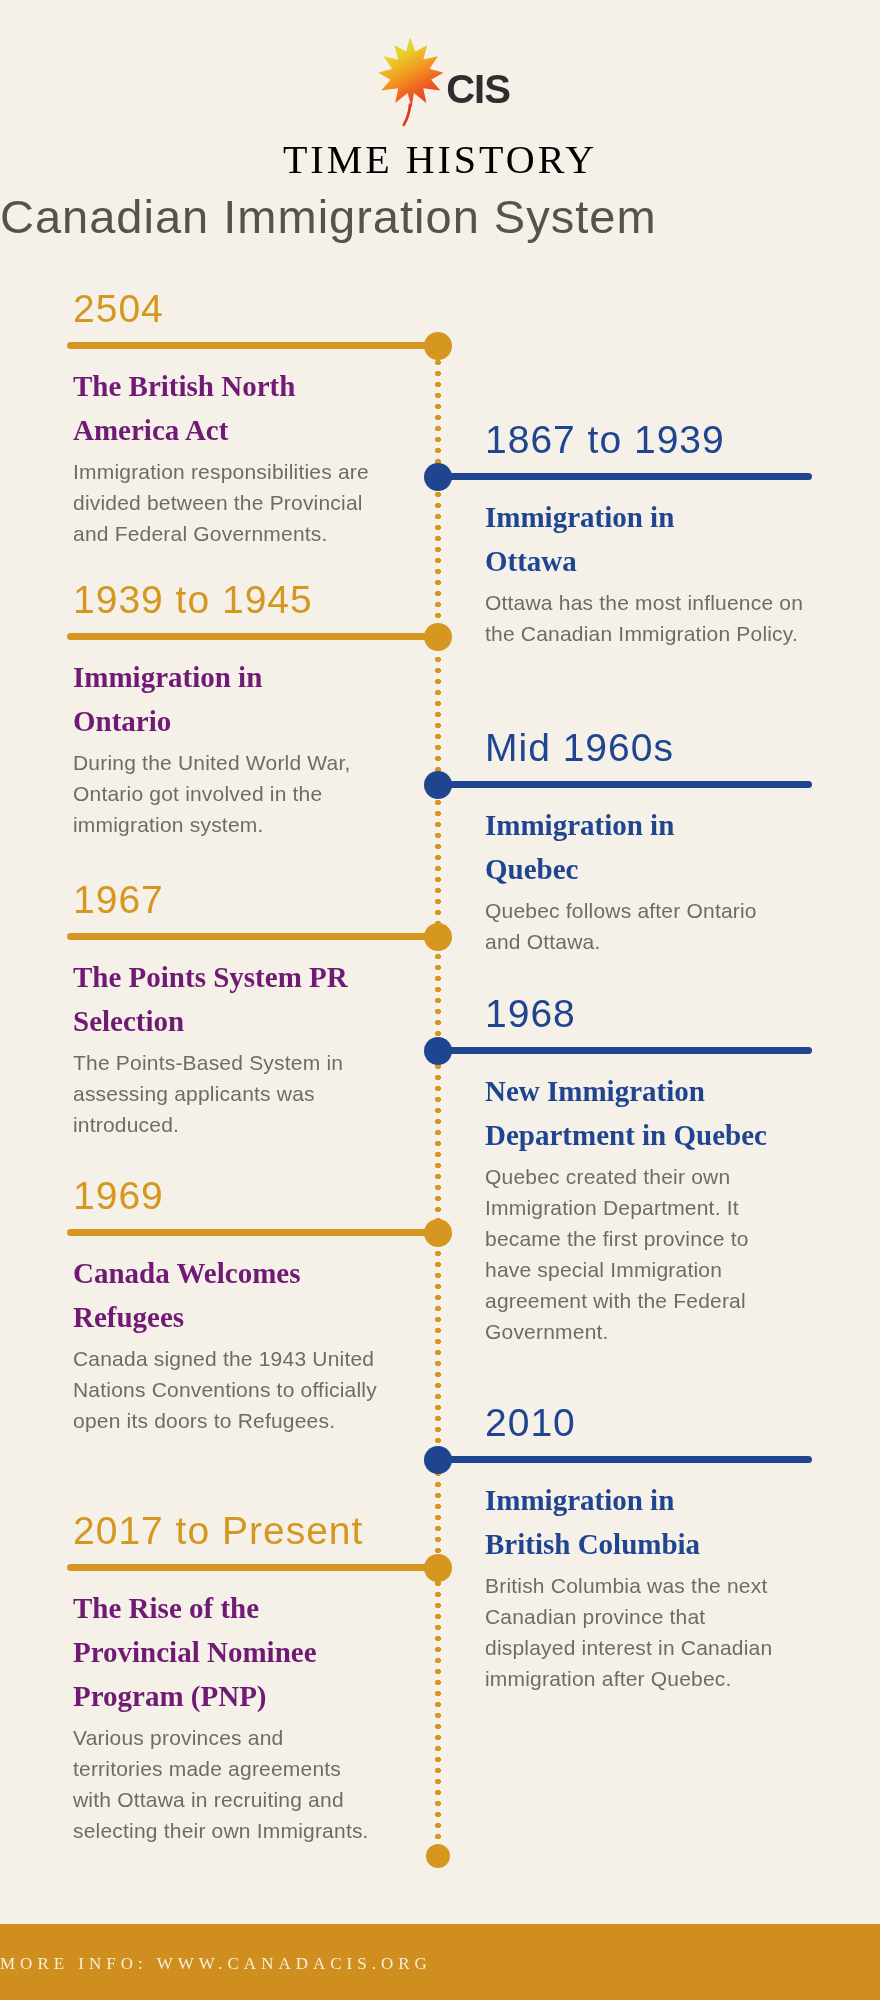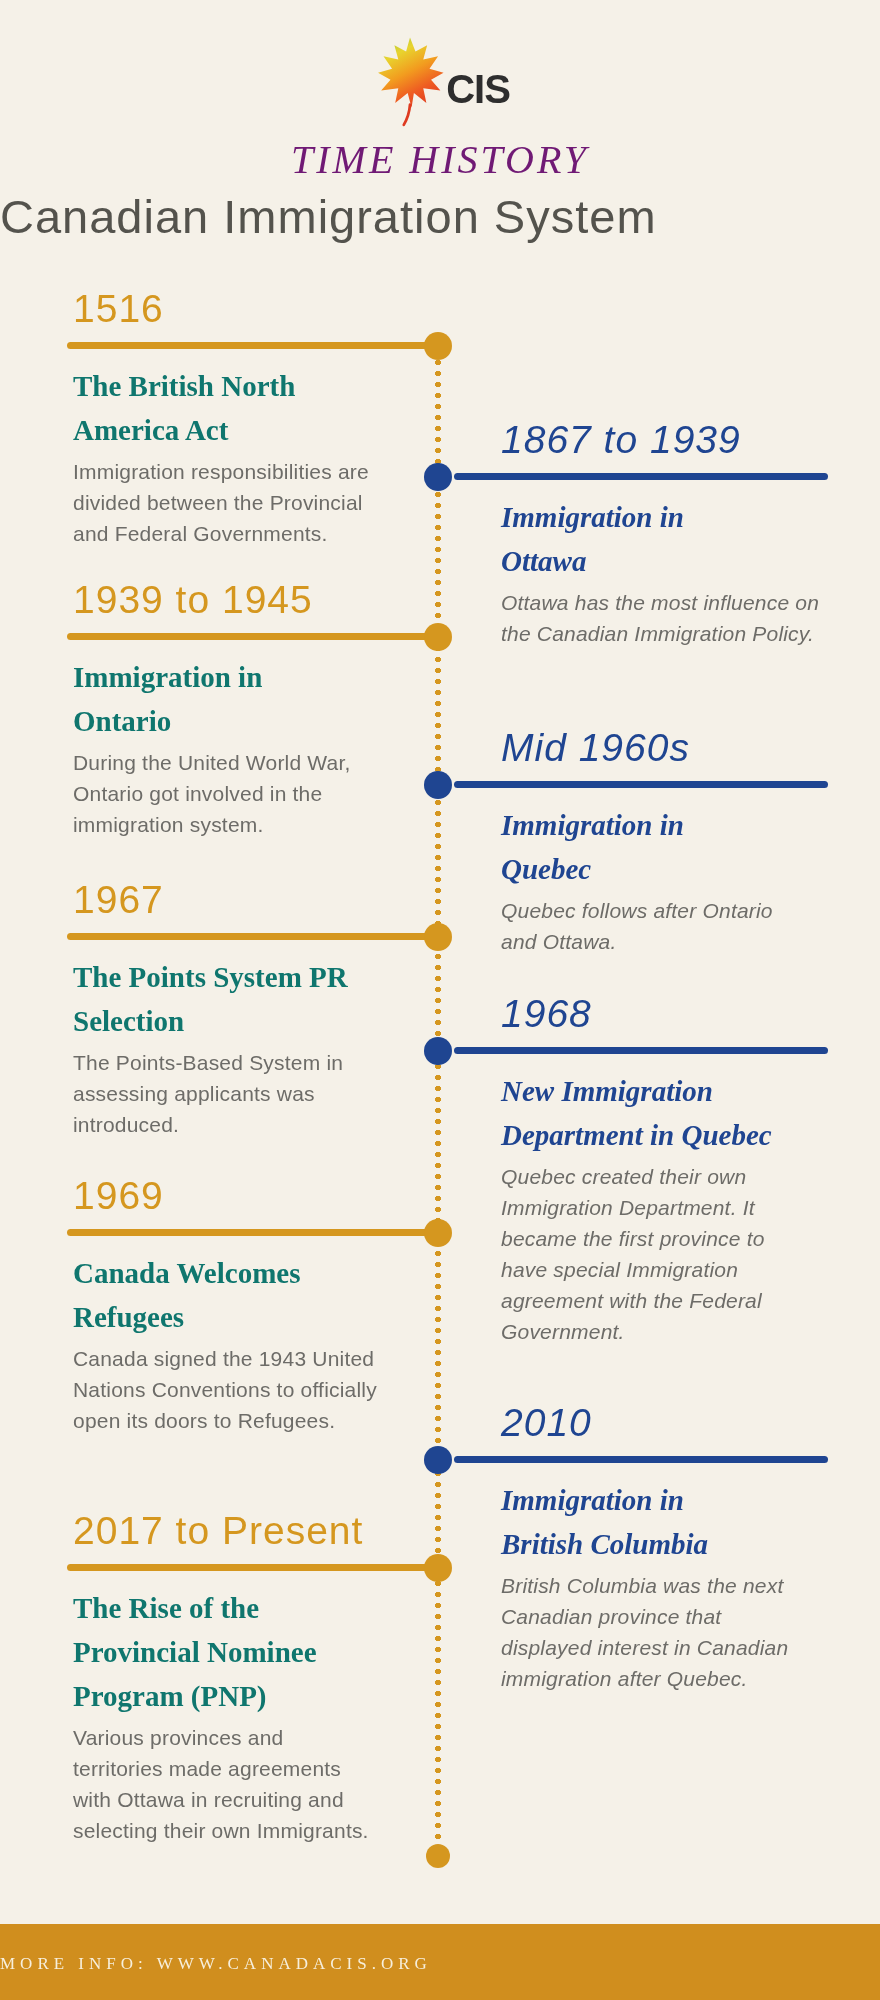--- a/index.html
+++ b/index.html
@@ -24,22 +24,21 @@
   .logo-text {
     font-size: 40px; font-weight: 800; color: #2E2E2E;
     letter-spacing: -1px; margin-left: -4px; margin-top: 14px;
     font-family: "Liberation Sans", sans-serif;
   }
   .main-title {
     position: absolute; top: 136px; left: 0; width: 100%;
     text-align: center;
     font-family: "Liberation Serif", serif;
     font-size: 40px; line-height: 48px; letter-spacing: 3px;
-    color: #701a75;
-    font-style: italic;
+    color: #000000;
   }
   .sub-title {
     position: absolute; top: 188px; left: 0; width: 100%;
     text-align: left;
     font-family: Liberation Sans, sans-serif;
     font-size: 47px; line-height: 58px; letter-spacing: 1px;
     color: #54534D;
   }
 
   
@@ -57,42 +56,42 @@
     width: 28px; height: 28px; border-radius: 50%;
     left: 424px; z-index: 3;
   }
   .node.gold { background: #D5971F; }
   .node.blue { background: #1F4591; }
   .node.end-cap { width: 24px; height: 24px; left: 426px; background: #D5971F; }
 
   
   .entry { position: absolute; z-index: 2; }
   .entry.left  { left: 67px;  width: 371px; }
-  .entry.right { left: 454px; width: 374px; font-style: italic; }
+  .entry.right { left: 438px; width: 374px; }
 
   .entry .year {
     font-size: 39px; line-height: 46px; letter-spacing: 1px;
     margin-bottom: 10px; padding-left: 6px;
     font-family: "Liberation Sans", sans-serif;
   }
   .entry.left  .year { color: #D5971F; }
   .entry.right .year { color: #1F4591; padding-left: 47px; }
 
   .entry .bar { height: 7px; border-radius: 4px; width: 100%; }
   .entry.left  .bar { background: #D5971F; }
   .entry.right .bar { background: #1F4591; }
 
   .entry .title {
     font-family: "Liberation Serif", serif;
     font-weight: 700;
     font-size: 29px; line-height: 44px;
     margin-top: 15px; white-space: pre-line;
     padding-left: 6px;
   }
-  .entry.left  .title { color: #0f766e; }
+  .entry.left  .title { color: #701a75; }
   .entry.right .title { color: #1F4591; padding-left: 47px; }
 
   .entry .body {
     font-size: 21px; line-height: 31px; letter-spacing: 0.2px;
     color: #6D6C68; margin-top: 4px; white-space: pre-line;
     padding-left: 6px;
   }
   .entry.right .body { padding-left: 47px; }
 
   
@@ -140,21 +139,21 @@
   <div class="node gold" style="top:623px"></div>
   <div class="node blue" style="top:771px"></div>
   <div class="node gold" style="top:923px"></div>
   <div class="node blue" style="top:1037px"></div>
   <div class="node gold" style="top:1219px"></div>
   <div class="node blue" style="top:1446px"></div>
   <div class="node gold" style="top:1554px"></div>
   <div class="node end-cap" style="top:1844px"></div>
 
   <div class="entry left" style="top:286px">
-    <div class="year">1516</div>
+    <div class="year">2504</div>
     <div class="bar"></div>
     <div class="title">The British North
 America Act</div>
     <div class="body">Immigration responsibilities are
 divided between the Provincial
 and Federal Governments.</div>
   </div>
 
   <div class="entry right" style="top:417px">
     <div class="year">1867 to 1939</div>

